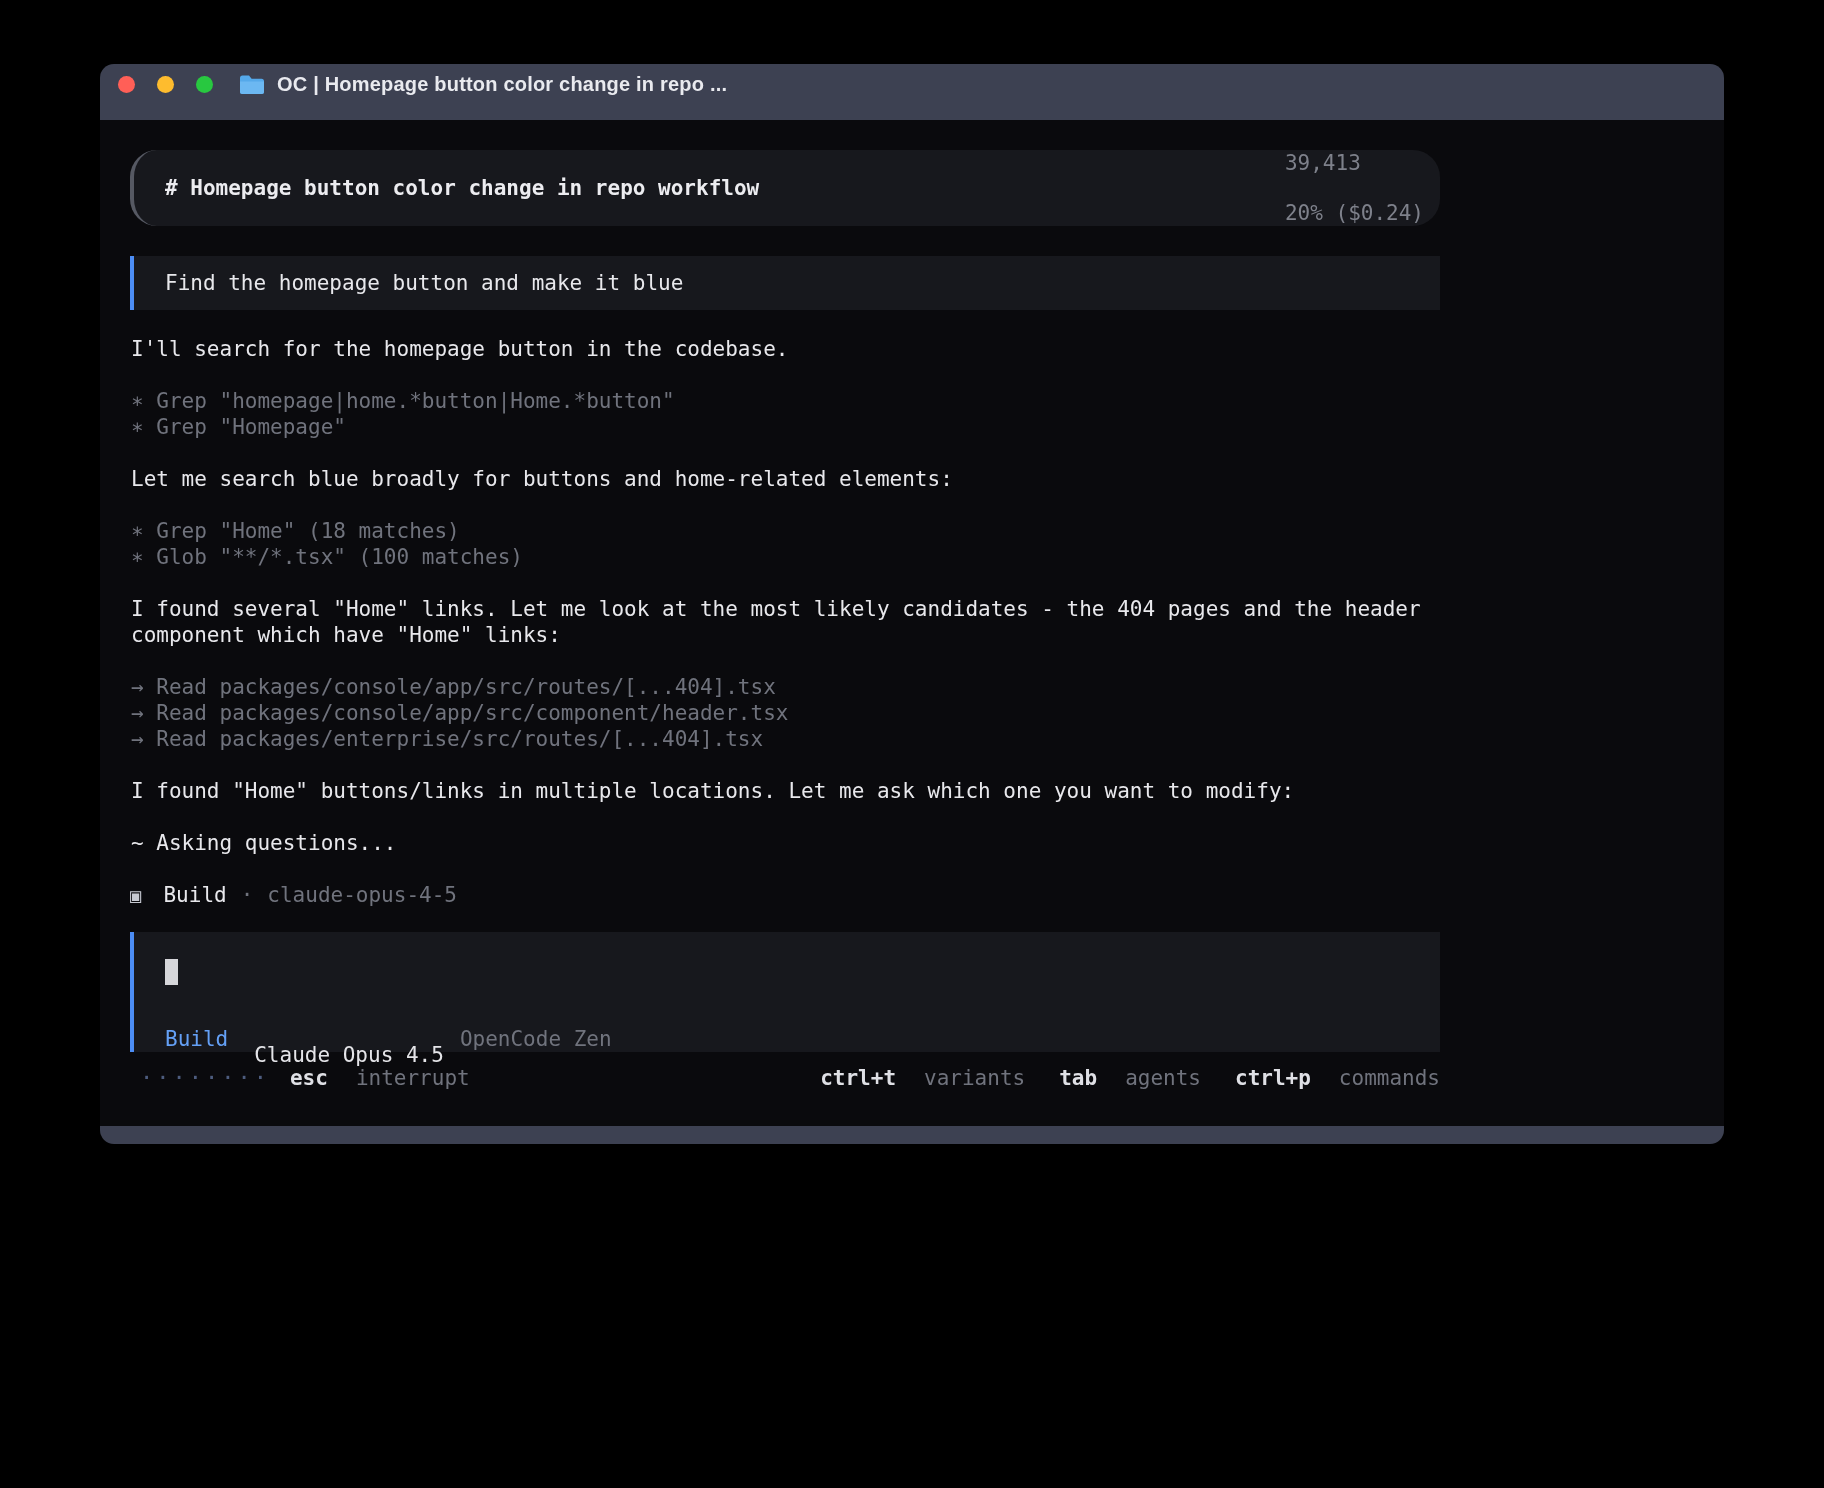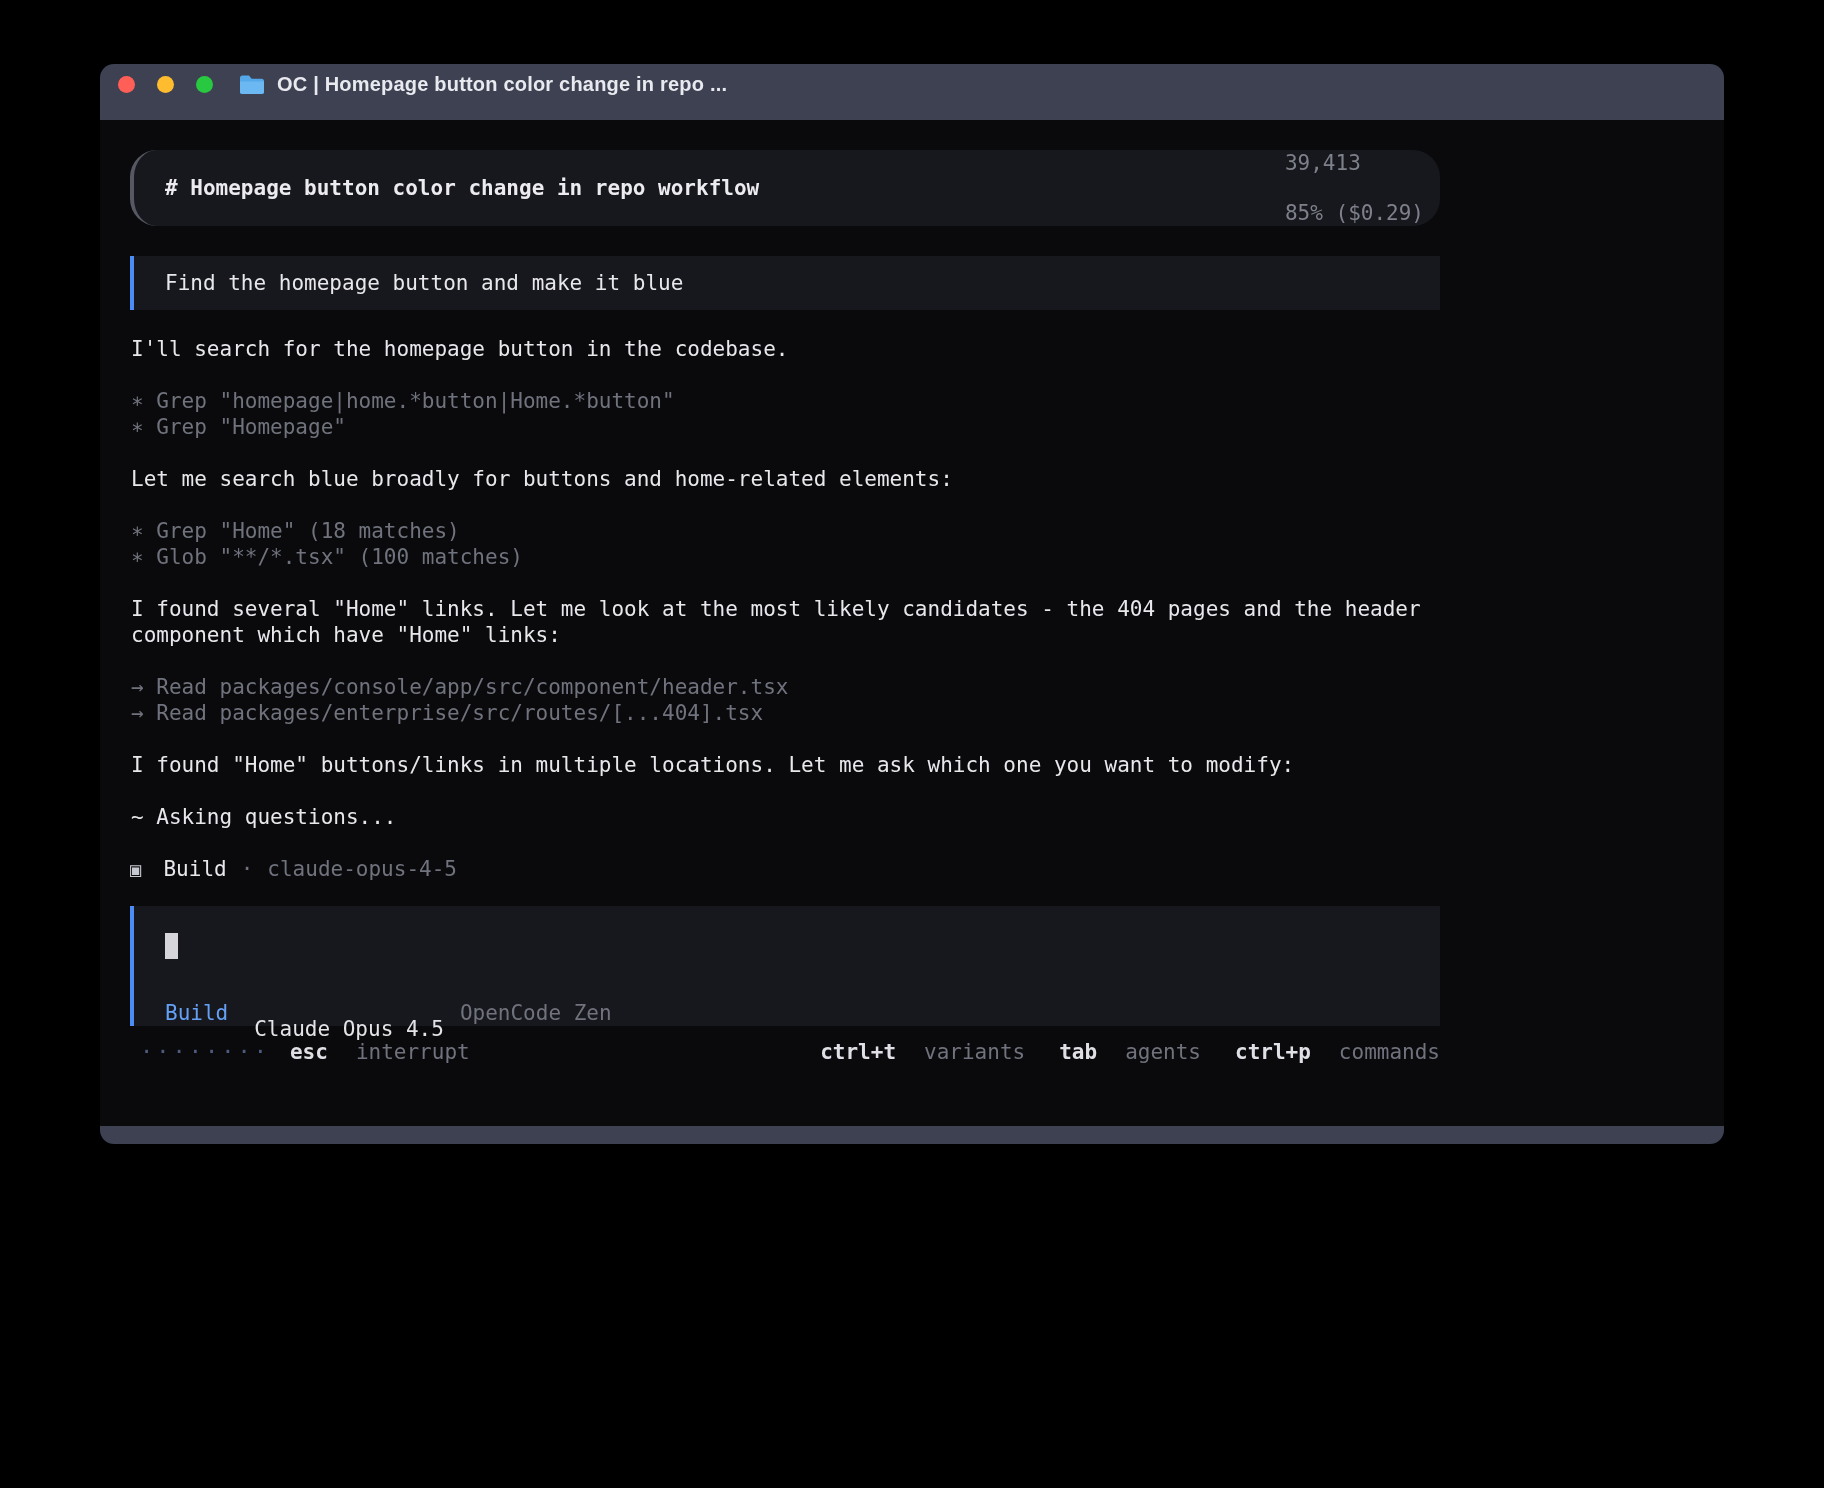--- a/index.html
+++ b/index.html
@@ -122,41 +122,42 @@
     <span class="window-title">OC | Homepage button color change in repo ...</span>
   </div>
 
   <div class="term">
     <div class="inner">
 
       <div class="session-header">
         <span class="session-title"># Homepage button color change in repo workflow</span>
         <span class="session-stats">
           <span>39,413</span>
-          <span>85% ($0.29)</span>
+          <span>20% ($0.24)</span>
         </span>
       </div>
 
       <div class="user-message">
         <span>Find the homepage button and make it blue</span>
       </div>
 
       <div class="conversation">
         <div class="line">I'll search for the homepage button in the codebase.</div>
         <div class="spacer"></div>
         <div class="line muted">∗ Grep "homepage|home.*button|Home.*button"</div>
         <div class="line muted">∗ Grep "Homepage"</div>
         <div class="spacer"></div>
         <div class="line">Let me search blue broadly for buttons and home-related elements:</div>
         <div class="spacer"></div>
         <div class="line muted">∗ Grep "Home" (18 matches)</div>
         <div class="line muted">∗ Glob "**/*.tsx" (100 matches)</div>
         <div class="spacer"></div>
         <div class="line">I found several "Home" links. Let me look at the most likely candidates - the 404 pages and the header component which have "Home" links:</div>
         <div class="spacer"></div>
+        <div class="line muted">→ Read packages/console/app/src/routes/[...404].tsx</div>
         <div class="line muted">→ Read packages/console/app/src/component/header.tsx</div>
         <div class="line muted">→ Read packages/enterprise/src/routes/[...404].tsx</div>
         <div class="spacer"></div>
         <div class="line">I found "Home" buttons/links in multiple locations. Let me ask which one you want to modify:</div>
         <div class="spacer"></div>
         <div class="line">~ Asking questions...</div>
         <div class="spacer"></div>
 
         <div class="agent-row">
           <span class="agent-icon">▣</span>

